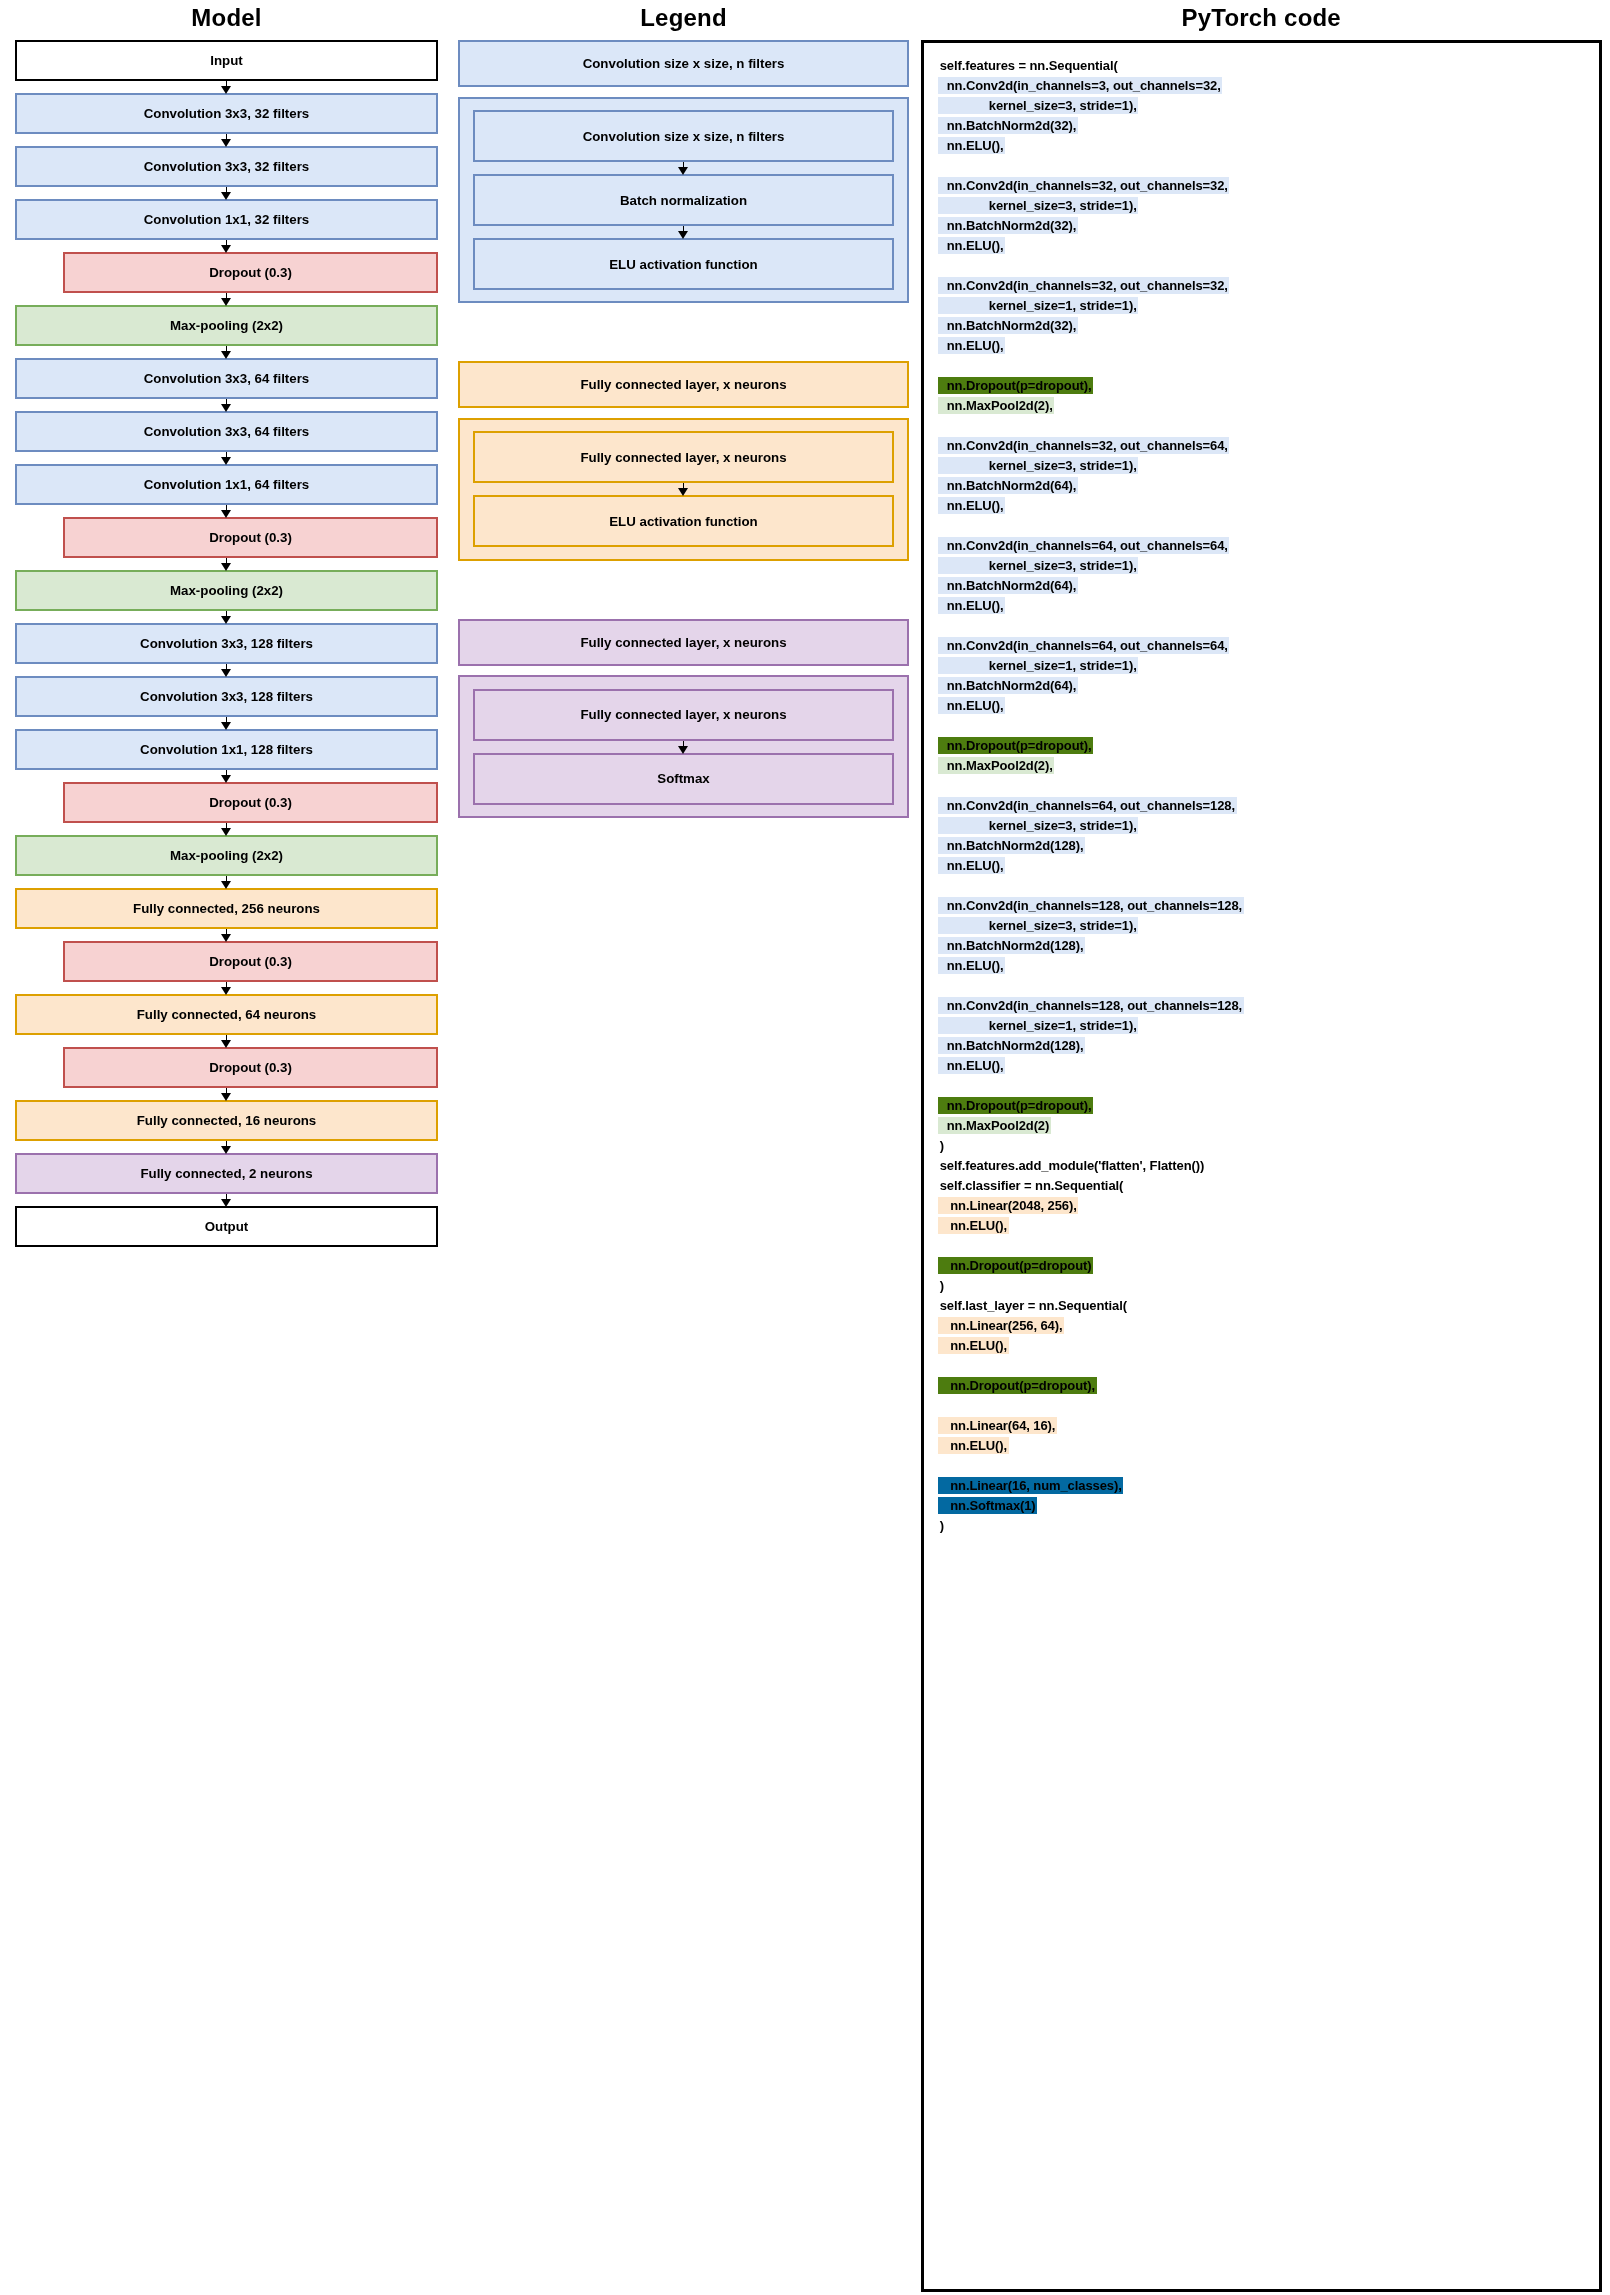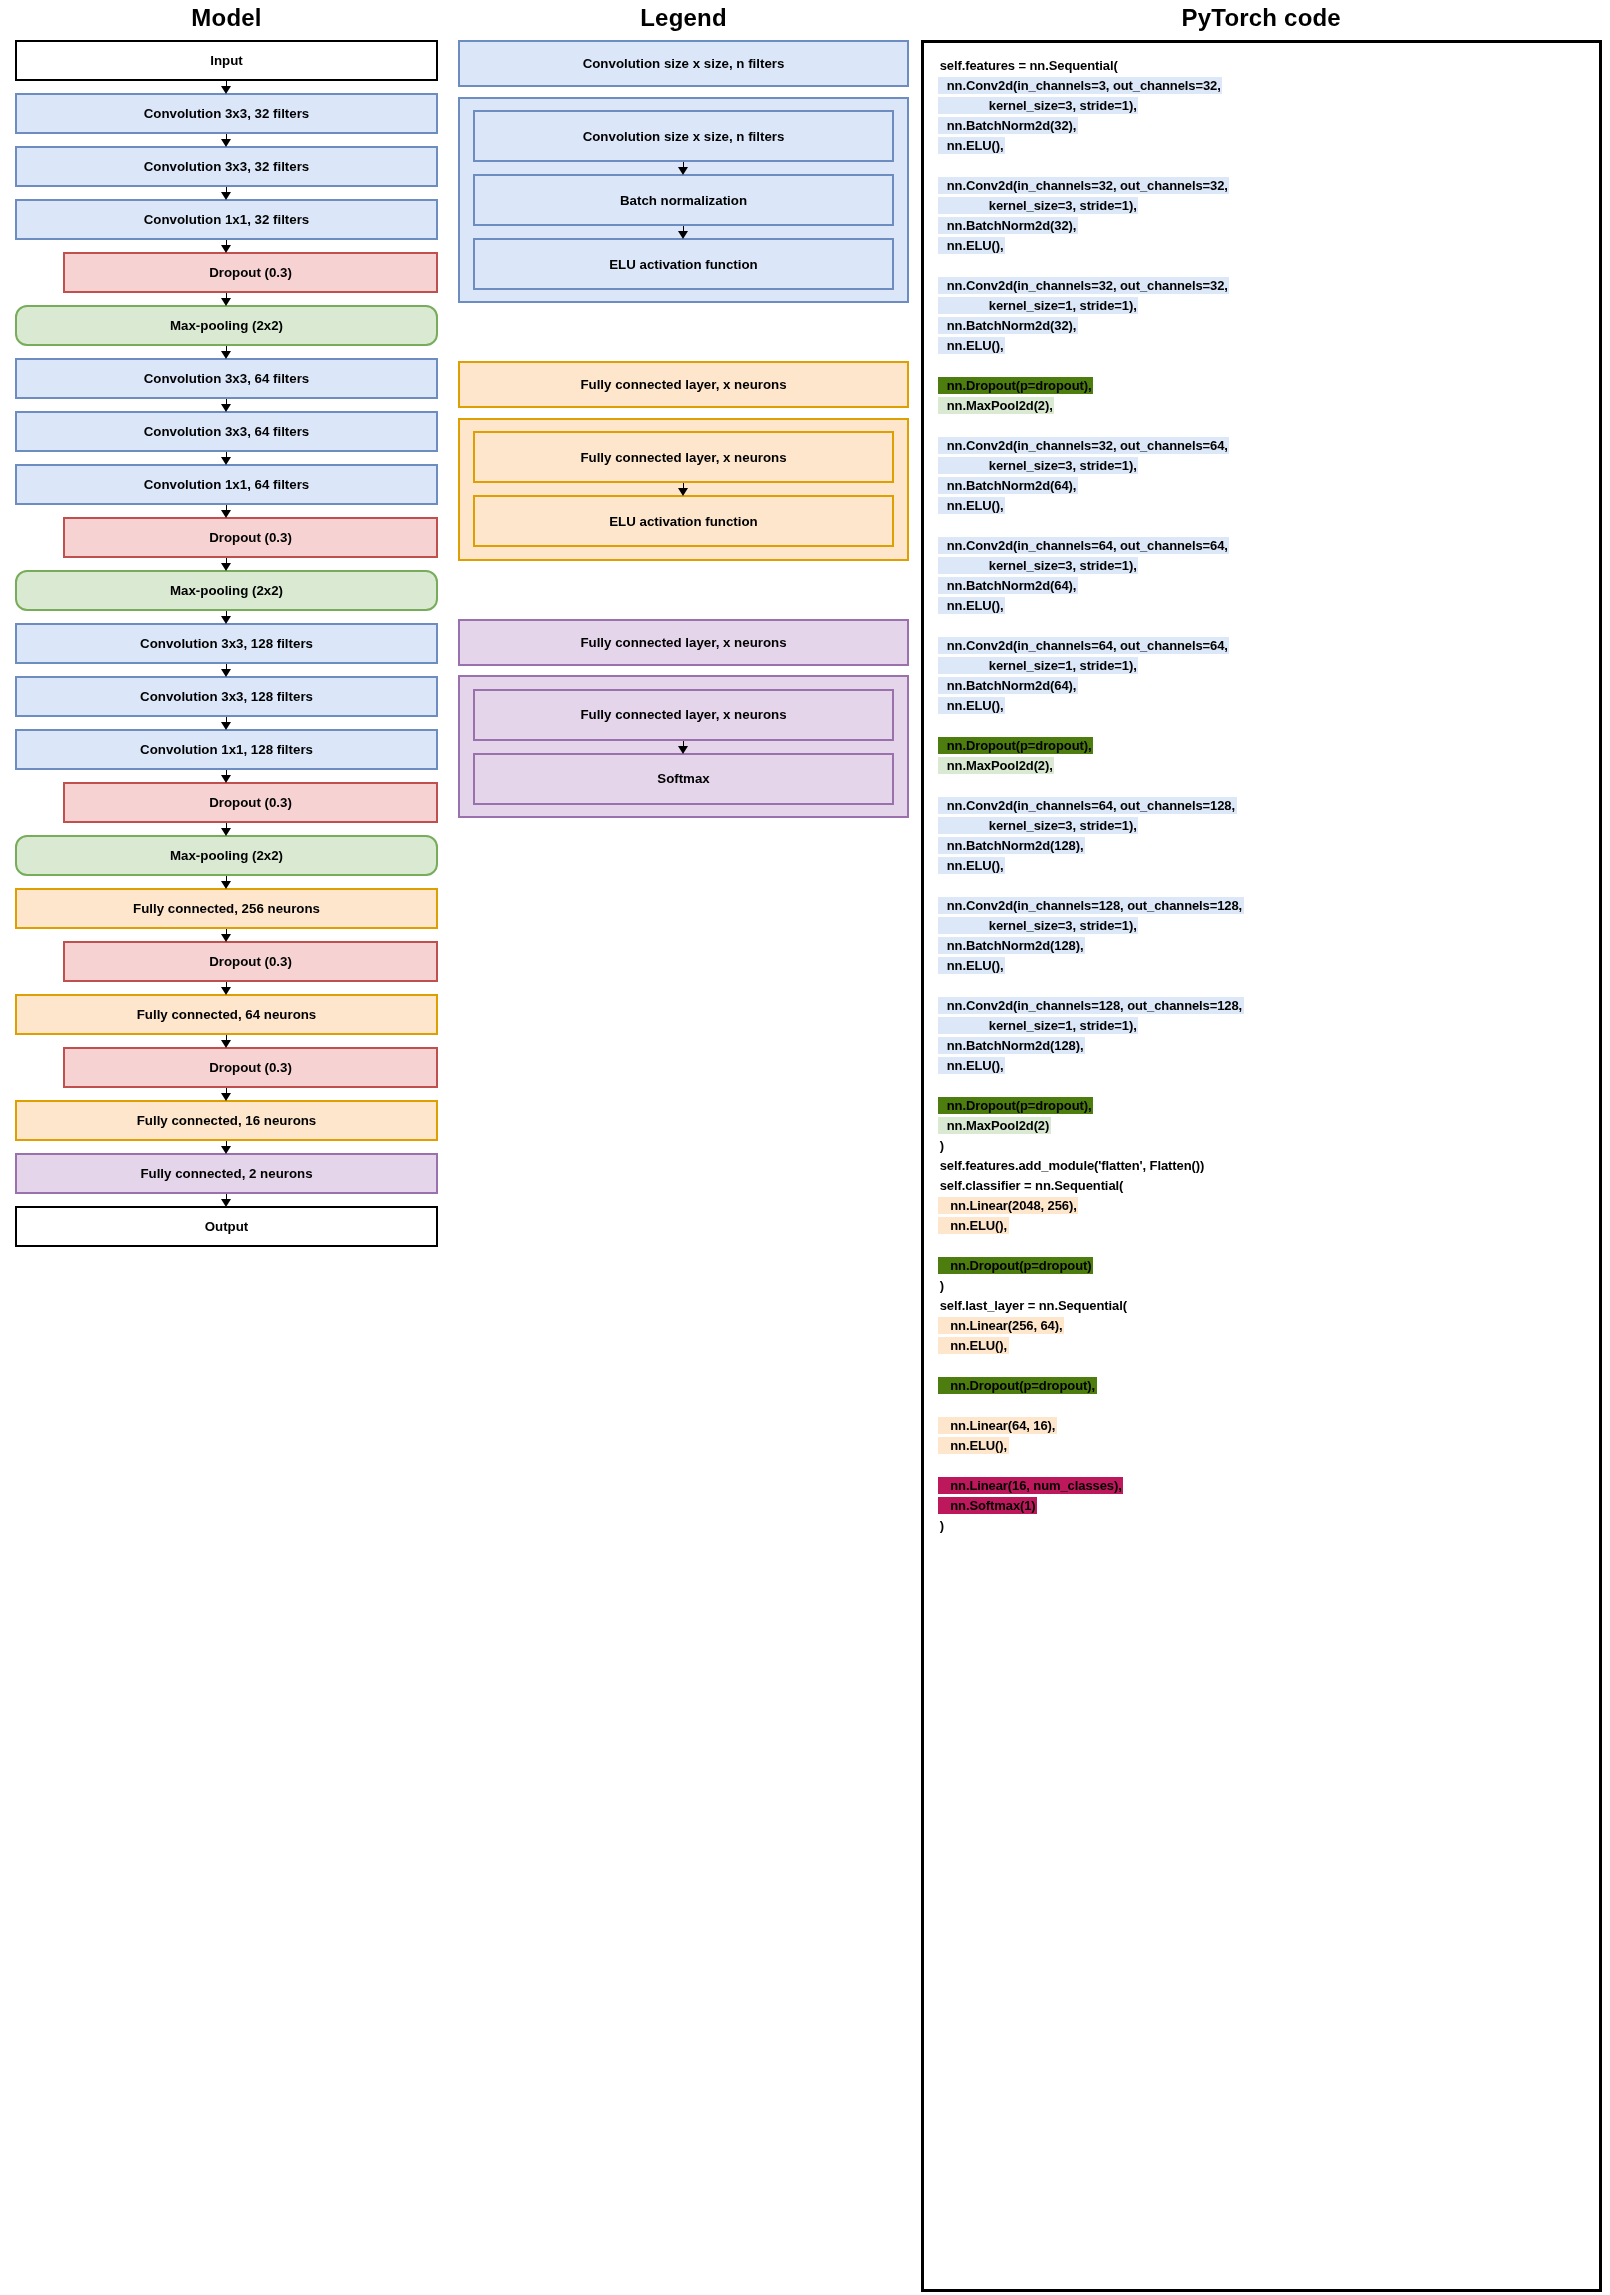--- a/index.html
+++ b/index.html
@@ -50,21 +50,21 @@
     font-weight: bold;
     display: flex;
     align-items: center;
     justify-content: center;
     line-height: 1.15;
     height: 41px;
   }
   .box.plain   { border-color:#000000; background:#ffffff; }
   .box.conv    { border-color:#6d8cc0; background:#dbe7f8; }
   .box.drop    { border-color:#c0504d; background:#f7d2d2;margin-left:48px; }
-  .box.pool    { border-color:#77ad5a; background:#d9e9d2;border-radius:12px; }
+  .box.pool    { border-color:#77ad5a; background:#d9e9d2; }
   .box.fc      { border-color:#dda000; background:#fde6cc; }
   .box.soft    { border-color:#9b71ad; background:#e4d5ea; }
 
   
   .arrow {
     height: 12px;
     position: relative;
   }
   .arrow::before {
     content: "";
@@ -140,21 +140,21 @@
     white-space: pre;
     letter-spacing: -0.1px;
   }
   .code-line span.hl {
     padding: 0.8px 1.6px;
   }
   .hl-blue   { background:#dce7f7; }
   .hl-red    { background:#4d7c0f;text-align:center; }
   .hl-green  { background:#d9e9d2; }
   .hl-orange { background:#fde6cc; }
-  .hl-purple { background:#be185d; }
+  .hl-purple { background:#0369a1; }
   .hl-none   { background:transparent; }
   .code-blank { height: 20px; }
 </style>
 </head>
 <body>
 
 <div class="page">
 
   <div class="col col-model">
     <div class="col-title">Model</div>

